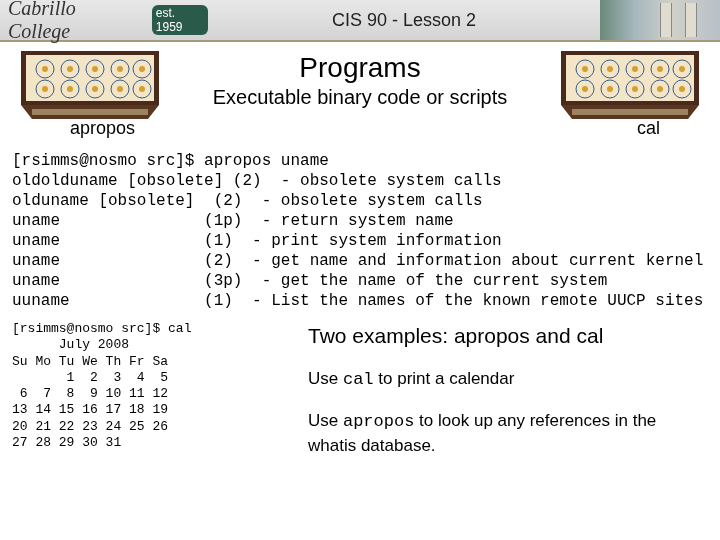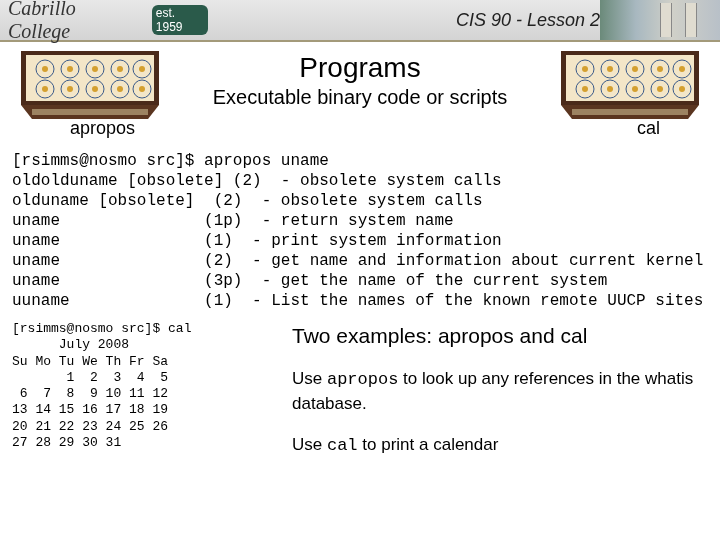--- a/index.html
+++ b/index.html
@@ -36,25 +36,24 @@
     font-size: 12px;
     font-style: normal;
     background: #2a5a4a;
     color: #fff;
     padding: 1px 4px;
     border-radius: 6px;
     margin-left: 12px;
   }
   .header-title {
     flex: 1;
-    text-align: right;
+    text-align: center;
     font-size: 18px;
     color: #222;
     font-weight: normal;
-    font-style: italic;
   }
   .header-photo {
     width: 120px;
     height: 40px;
     background: linear-gradient(to right, #6b8a7a 0%, #a8b8c0 30%, #d0d0c8 60%, #b8c0c8 100%);
     position: relative;
   }
   .header-photo::before, .header-photo::after {
     content: "";
     position: absolute;
@@ -108,21 +107,21 @@
     font-family: "Courier New", monospace;
     font-size: 16px;
     line-height: 1.25;
     white-space: pre;
     padding: 6px 10px 0 12px;
   }
 
   .bottom-row {
     display: flex;
     padding: 10px 12px 0 12px;
-    gap: 20px;
+    gap: 36px;
   }
   .cal-terminal {
     font-family: "Courier New", monospace;
     font-size: 13px;
     line-height: 1.25;
     white-space: pre;
     flex: 0 0 220px;
   }
   .explain {
     font-size: 17px;
@@ -238,19 +237,19 @@
       July 2008
 Su Mo Tu We Th Fr Sa
        1  2  3  4  5
  6  7  8  9 10 11 12
 13 14 15 16 17 18 19
 20 21 22 23 24 25 26
 27 28 29 30 31</div>
   <div class="explain">
     <div class="big">Two examples: apropos and cal</div>
     <p>
+      <span>Use </span><span class="mono">cal</span><span> to print a calendar</span>
+    </p>
+    <p>
       <span>Use </span><span class="mono">apropos</span><span> to look up any references in the whatis database.</span>
     </p>
-    <p>
-      <span>Use </span><span class="mono">cal</span><span> to print a calendar</span>
-    </p>
   </div>
 </div>
 
 </body></html>

